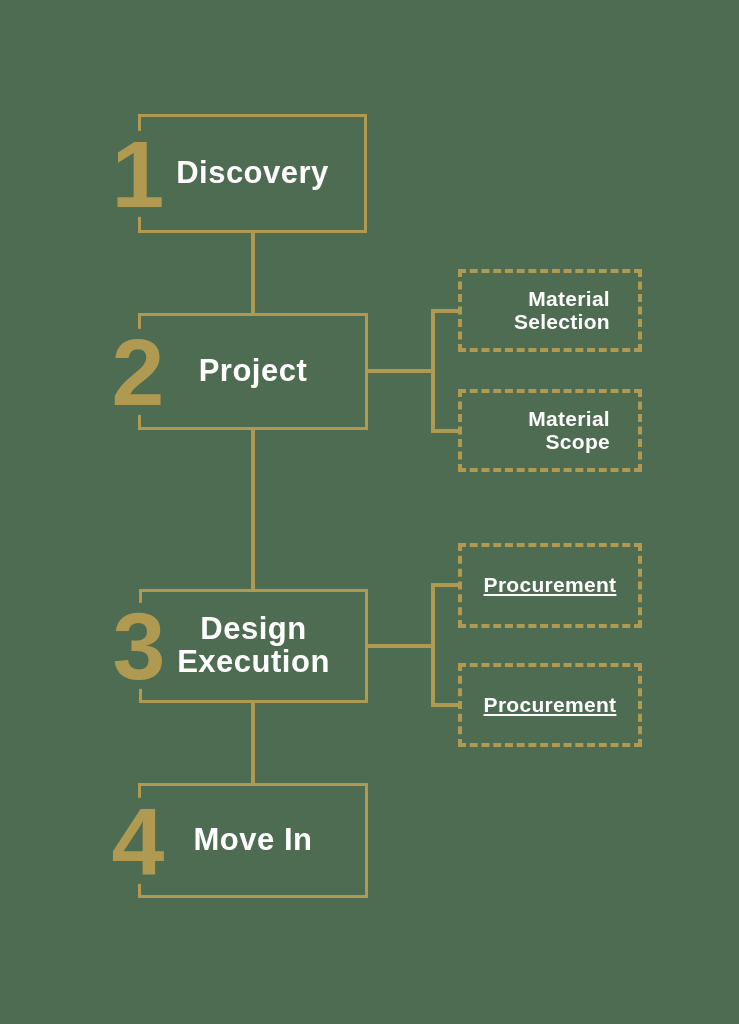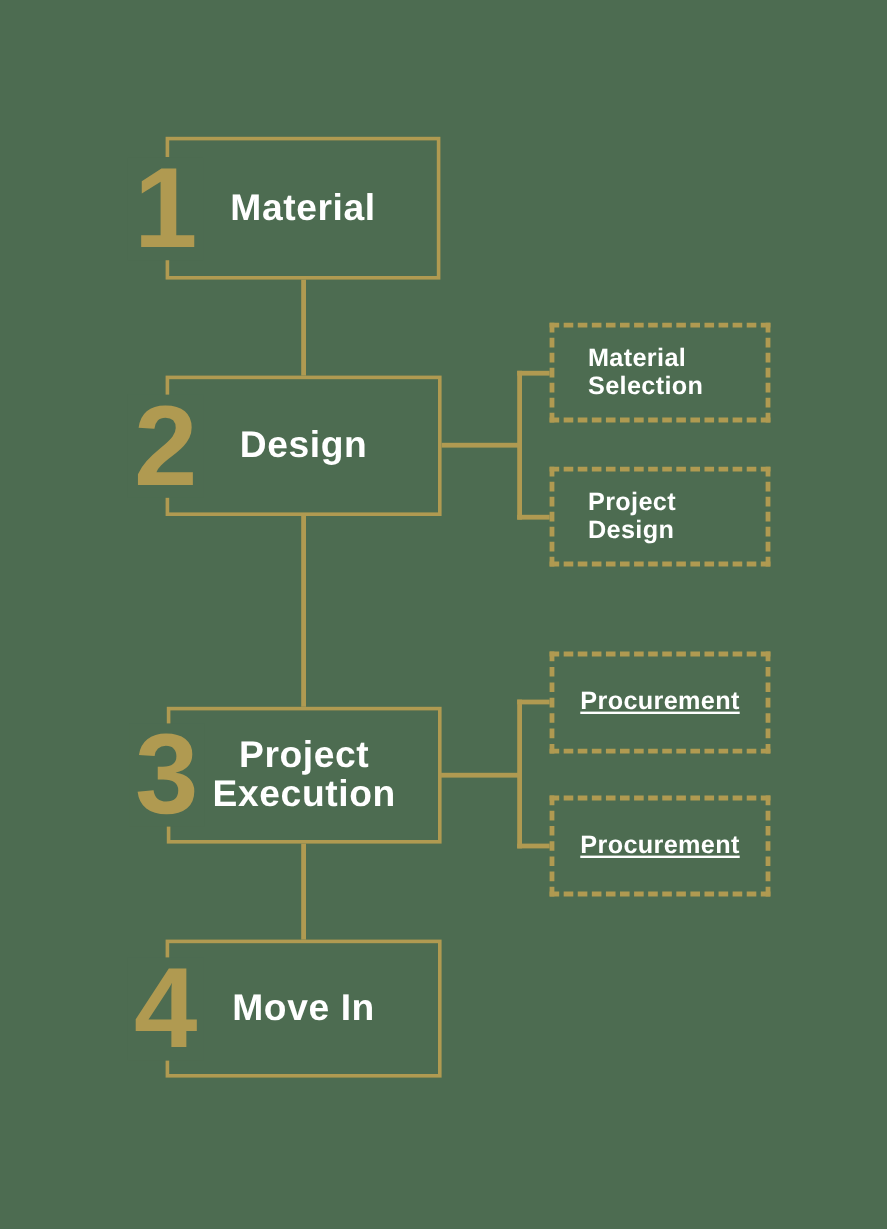--- a/index.html
+++ b/index.html
@@ -63,21 +63,21 @@
     display: flex;
     align-items: center;
     justify-content: center;
   }
   .sub-label {
     color: var(--text-color);
     font-size: 21px;
     font-weight: bold;
     letter-spacing: 0.3px;
     line-height: 1.05;
-    text-align: left;
+    text-align: right;
     max-width: 120px;
   }
   .sub-label.wide { max-width: 160px; text-decoration: underline; }
   #sub-material    { top: 269px; }
   #sub-scope       { top: 389px; }
   #sub-procurement { top: 543px; height: 85px; }
   #sub-construction{ top: 663px; height: 84px; }
 
   
   .line { position: absolute; background: var(--gold-color); }
@@ -109,38 +109,38 @@
   <div class="line" id="bracket2-stub-a"></div>
   <div class="line" id="bracket2-stub-b"></div>
 
   <div class="line" id="bracket3-main"></div>
   <div class="line" id="bracket3-v"></div>
   <div class="line" id="bracket3-stub-a"></div>
   <div class="line" id="bracket3-stub-b"></div>
 
   <div class="step-box" id="box-1">
     <span class="step-number">1</span>
-    <span class="step-label">Material</span>
+    <span class="step-label">Discovery</span>
   </div>
 
   <div class="step-box" id="box-2">
     <span class="step-number">2</span>
-    <span class="step-label">Design</span>
+    <span class="step-label">Project</span>
   </div>
 
   <div class="sub-box" id="sub-material">
     <span class="sub-label">Material Selection</span>
   </div>
   <div class="sub-box" id="sub-scope">
-    <span class="sub-label">Project Design</span>
+    <span class="sub-label">Material Scope</span>
   </div>
 
   <div class="step-box" id="box-3">
     <span class="step-number">3</span>
-    <span class="step-label">Project Execution</span>
+    <span class="step-label">Design Execution</span>
   </div>
 
   <div class="sub-box" id="sub-procurement">
     <span class="sub-label wide">Procurement</span>
   </div>
   <div class="sub-box" id="sub-construction">
     <span class="sub-label wide">Procurement</span>
   </div>
 
   <div class="step-box" id="box-4">

